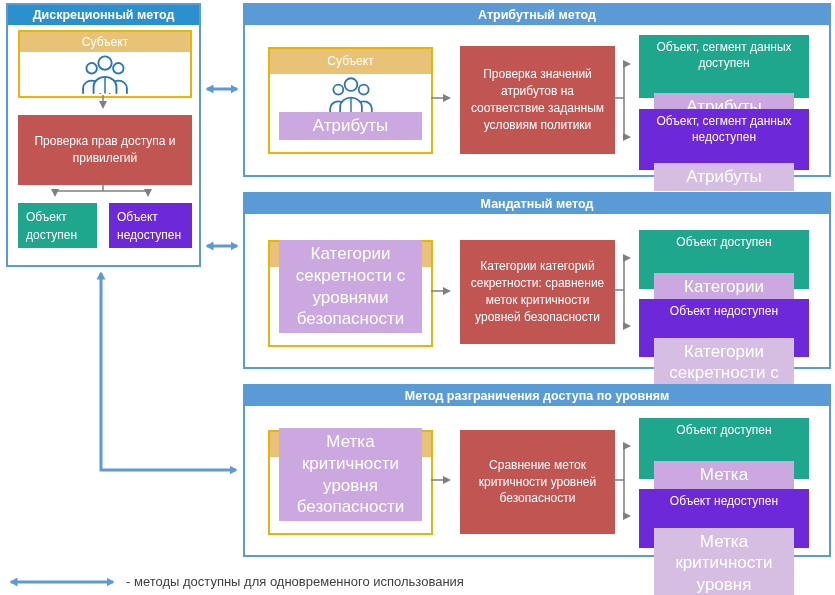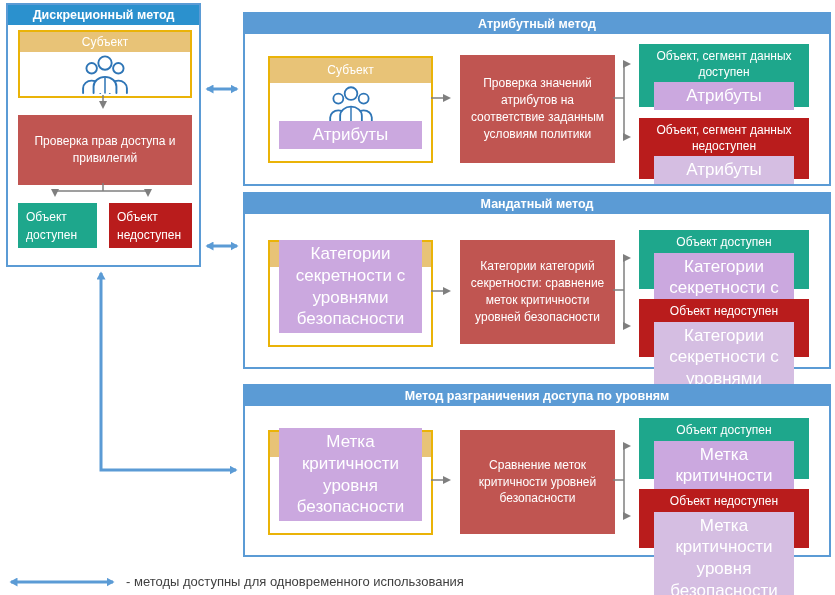--- a/index.html
+++ b/index.html
@@ -20,22 +20,22 @@
   .tag{box-sizing:border-box;background:#CBA8DF;color:#ffffff;font-size:17px;line-height:1.28;
        text-align:center;display:flex;align-items:center;justify-content:center;padding:3px 4px;}
   .tag-muted{background:#D5BEE2;}
   .subject-tag{position:absolute;left:9px;right:9px;bottom:12px;}
 
   .check-box{position:absolute;box-sizing:border-box;background:#C05551;color:#ffffff;
              font-size:12px;line-height:1.4;text-align:center;
              display:flex;align-items:center;justify-content:center;padding:21px 9px;}
 
   .result{position:absolute;box-sizing:border-box;color:#ffffff;font-size:12px;}
-  .result.green{background:#1EA78C;}
-  .result.pink{background:#b91c1c;}
+  .result.green{background:#1EA78C;gap:20px;}
+  .result.pink{background:#6d28d9;gap:16px;}
   .result-flow{display:flex;flex-direction:column;align-items:center;padding-top:4px;}
   .result-title{line-height:1.3;text-align:center;padding:1px 6px 2px 6px;}
   .result .tag{width:140px;}
   .left-result{display:flex;flex-direction:column;justify-content:center;line-height:1.5;
                padding-left:8px;}
 
   .legend-text{position:absolute;left:126px;top:574px;font-size:13px;color:#3F3F3F;}
 
   .connectors{position:absolute;left:0;top:0;z-index:10;pointer-events:none;}
 </style>
@@ -64,21 +64,21 @@
       </div>
     </div>
 
     <div class="check-box" style="left:10px;top:110px;width:174px;height:70px;">Проверка прав доступа и привилегий</div>
 
     <div class="result green left-result" style="left:10px;top:198px;width:79px;height:45px;">Объект доступен</div>
 
     <div class="result pink left-result" style="left:101px;top:198px;width:83px;height:45px;">Объект недоступен</div>
   </section>
 
-  <section class="panel" style="left:243px;top:12px;width:588px;height:174px;">
+  <section class="panel" style="left:243px;top:3px;width:588px;height:174px;">
     <header class="phead">Атрибутный метод</header>
 
     <div class="subject-box" style="left:23px;top:42px;width:165px;height:107px;">
       <div class="subject-head" style="height:25px;line-height:25px;">Субъект</div>
       <div class="people" style="top:27px;">
         <svg width="48" height="38" viewBox="0 0 52 42">
           <g fill="#ffffff" stroke="#2E75B6" stroke-width="2" stroke-linecap="round" stroke-linejoin="round">
             <circle cx="12" cy="15" r="5.5"></circle>
               <path d="M3,41 v-5 a9,8 0 0 1 18,0 v5"></path>
             <circle cx="40" cy="15" r="5.5"></circle>

